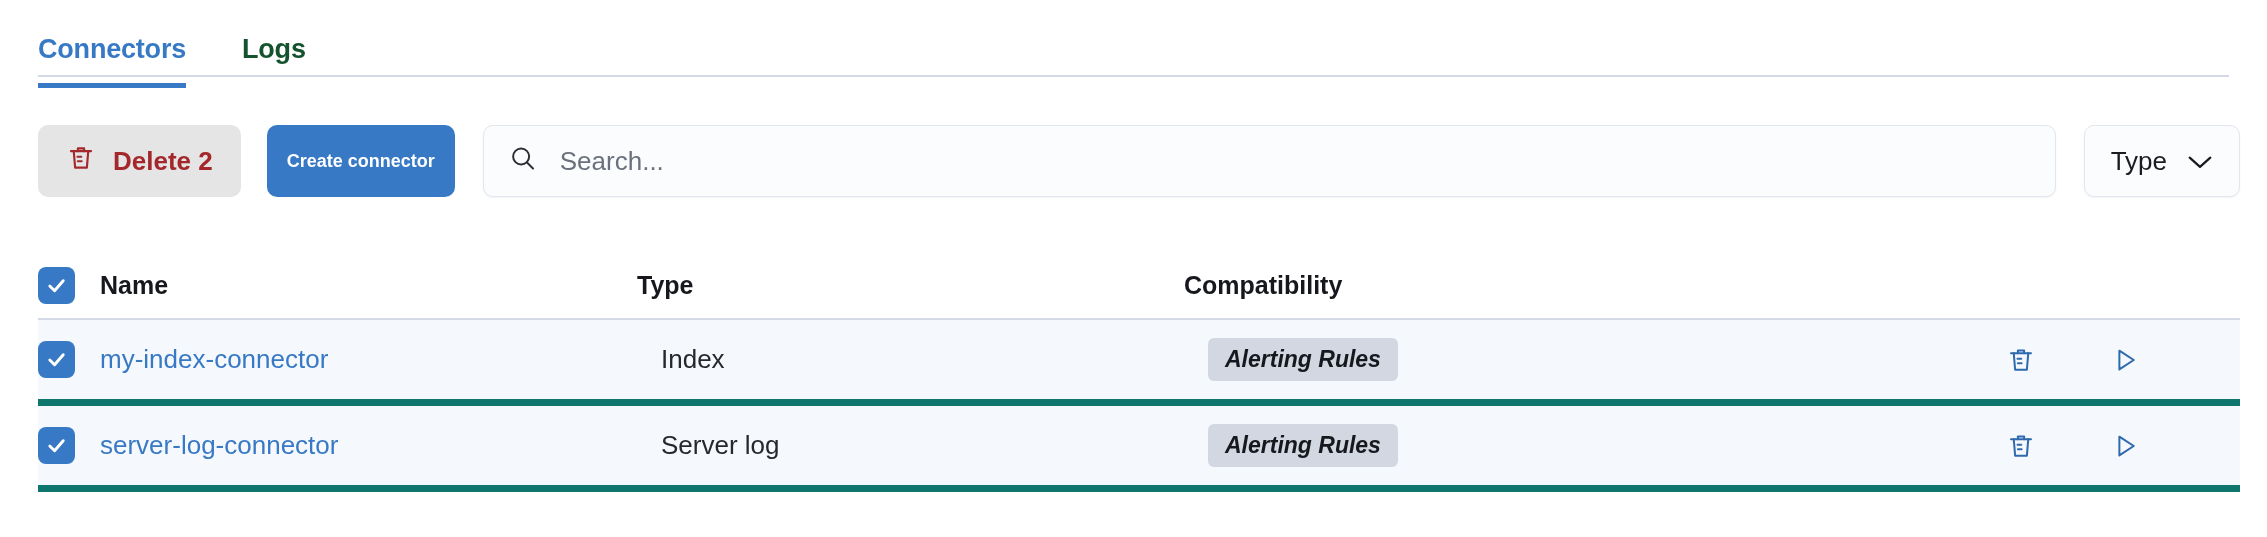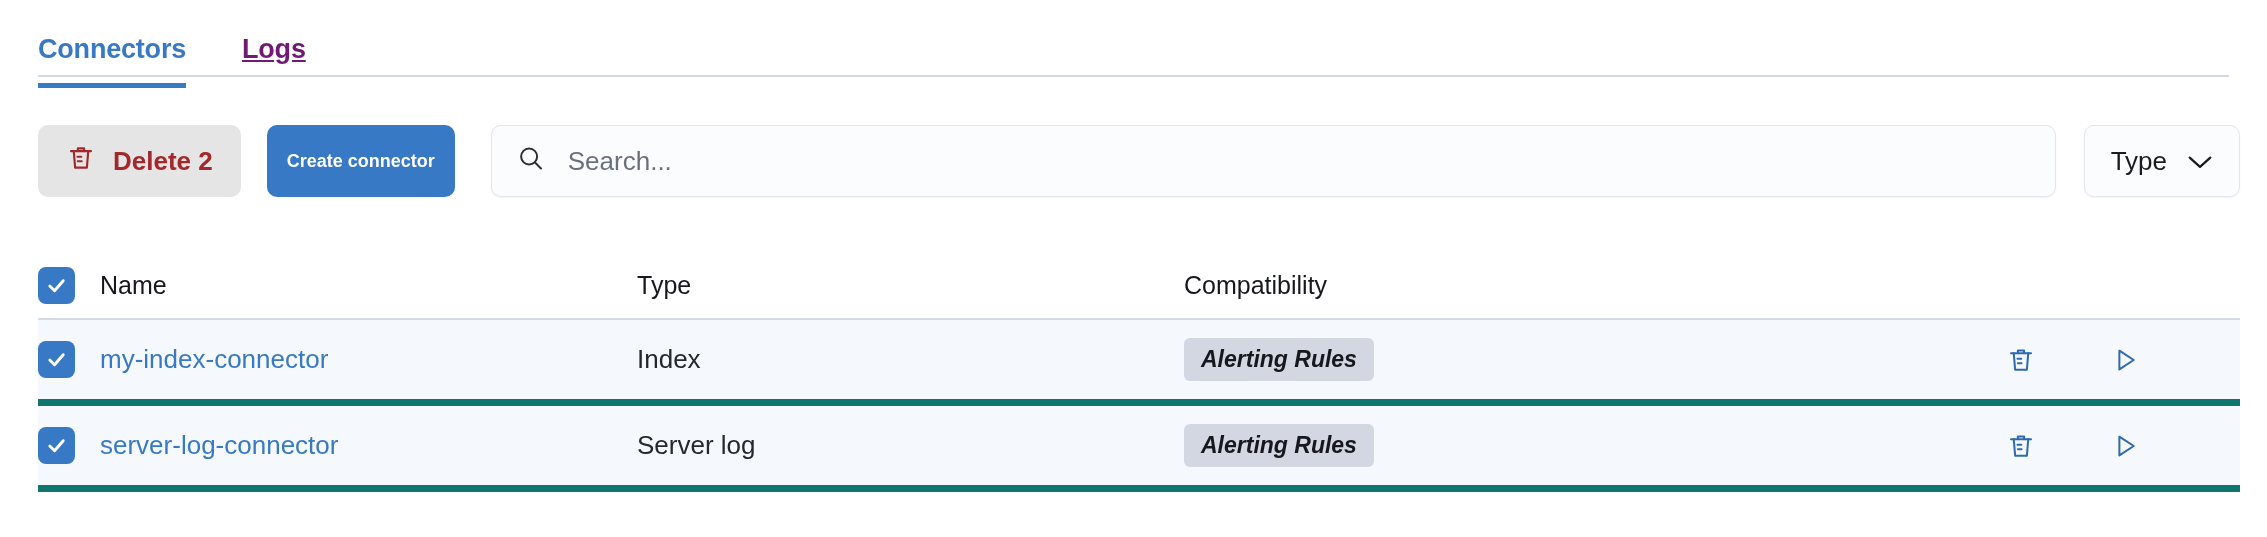--- a/index.html
+++ b/index.html
@@ -45,21 +45,21 @@
     height: 77px;
     display: flex;
     align-items: center;
     font-size: 27px;
     font-weight: bold;
     letter-spacing: -0.2px;
     cursor: pointer;
     white-space: nowrap;
   }
   .tab.active { color: #3879c5; }
-  .tab.inactive { color: #701a75; text-decoration: underline; }
+  .tab.inactive { color: #14532d; }
   .tab.active::after {
     content: "";
     position: absolute;
     left: 0;
     right: 0;
     bottom: 0;
     height: 5px;
     background: #3879c5;
   }
 
@@ -103,21 +103,21 @@
     display: flex;
     align-items: center;
     justify-content: center;
     padding: 0 20px;
     cursor: pointer;
     white-space: nowrap;
   }
   .search-wrap {
     flex: 1;
     height: 72px;
-    margin-left: 36px;
+    margin-left: 28px;
     margin-right: 28px;
     background: #fbfcfe;
     border: 1px solid #e3e6ed;
     border-radius: 10px;
     box-shadow: 0 1px 2px rgba(20,30,60,0.06);
     display: flex;
     align-items: center;
     padding: 0 24px;
     box-sizing: border-box;
   }
@@ -187,26 +187,27 @@
     flex: 0 0 280px;
     display: flex;
     align-items: center;
     justify-content: flex-start;
     gap: 74px;
     padding-left: 46px;
     box-sizing: border-box;
   }
   .th {
     font-size: 25px;
-    font-weight: normal;
+    font-weight: bold;
     color: #16181d;
   }
   .cell-text {
     font-size: 26px;
     color: #26282d;
+    margin-left: 24px;
   }
   .link {
     font-size: 26px;
     color: #3879c5;
     text-decoration: none;
     cursor: pointer;
   }
   .badge {
     display: inline-block;
     background: #d2d7e2;

